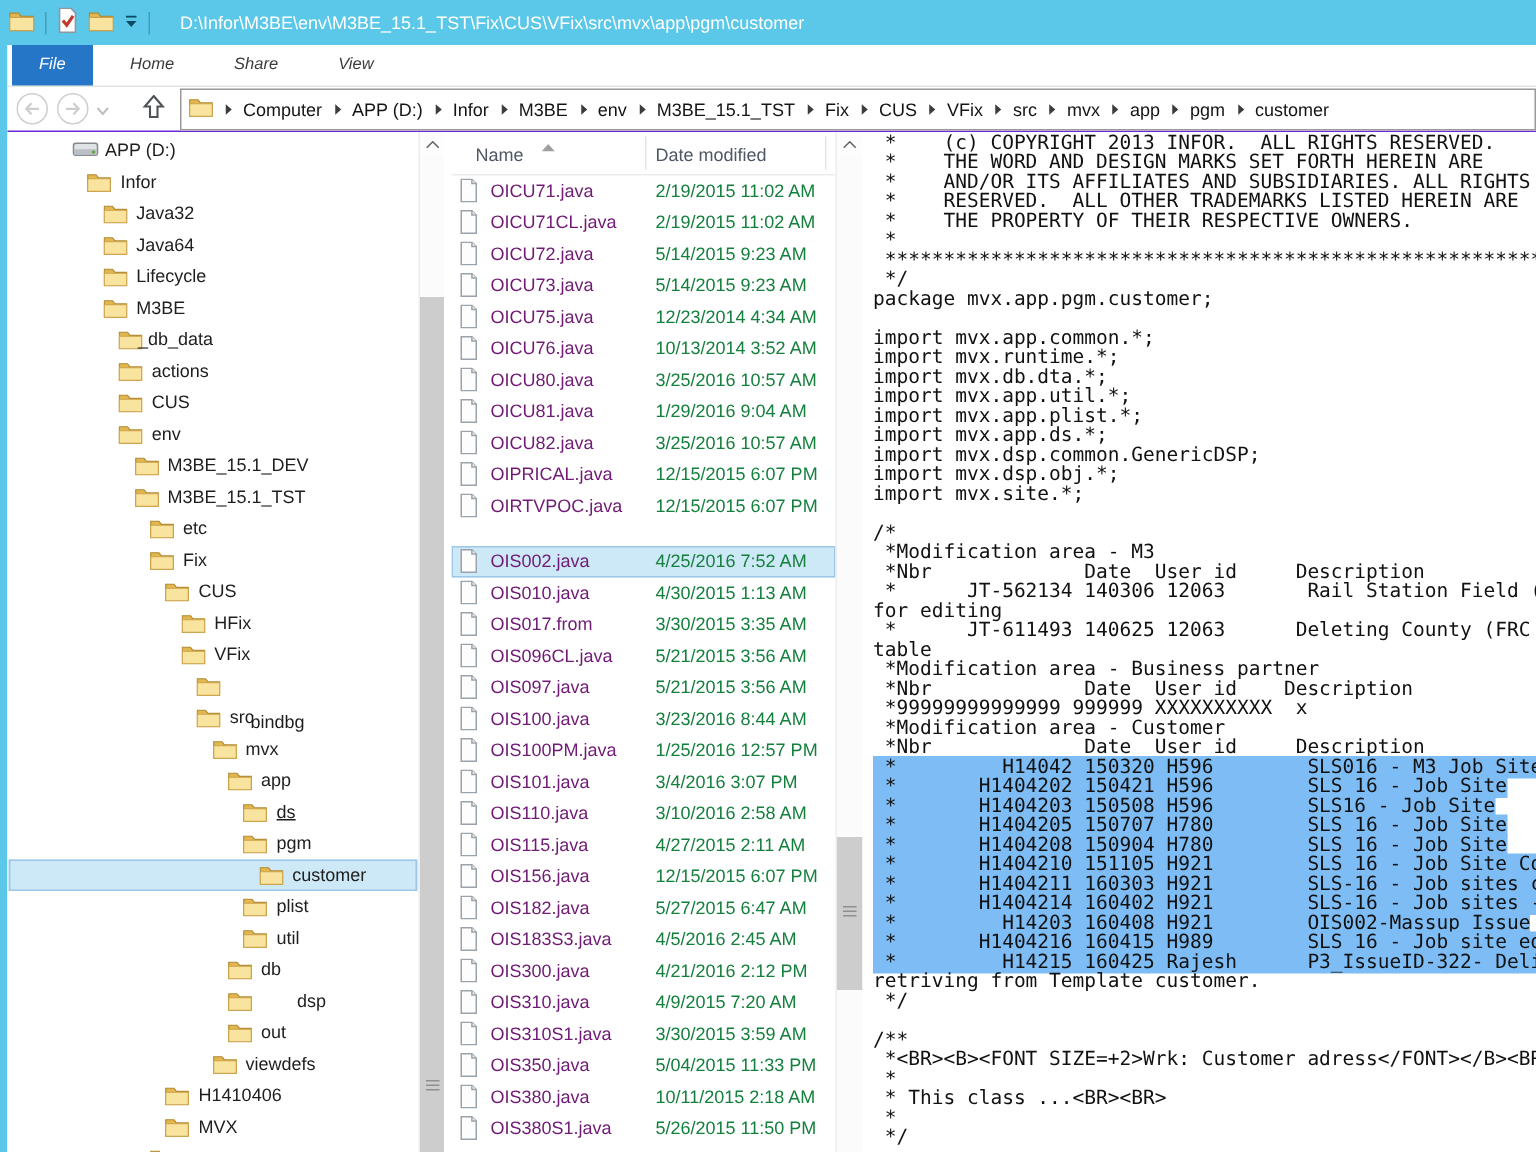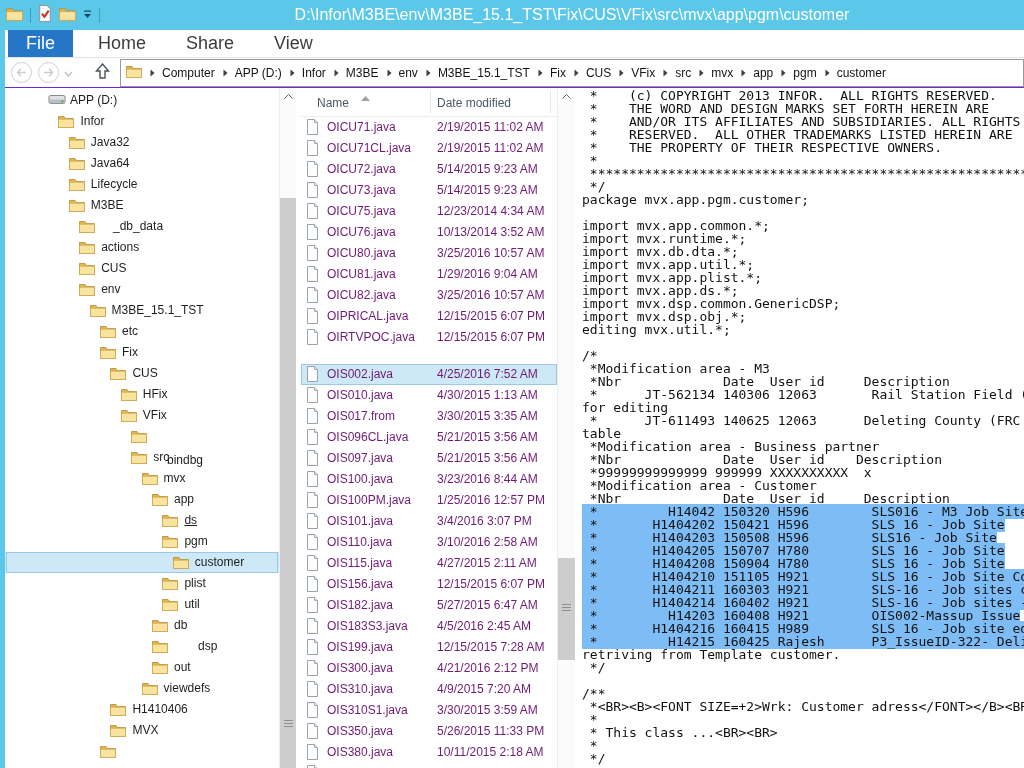--- a/index.html
+++ b/index.html
@@ -4,27 +4,27 @@
 <style>
   html,body{margin:0;padding:0;}
   body{width:1024px;height:768px;overflow:hidden;position:relative;background:#fff;
        font-family:"Liberation Sans","DejaVu Sans",sans-serif;font-size:12px;color:#1e1e1e;
        -webkit-font-smoothing:antialiased;}
   
   #titlebar{position:absolute;left:0;top:0;width:1024px;height:30px;background:var(--titlebar);}
   #qat{position:absolute;left:6px;top:4px;height:22px;display:flex;align-items:center;gap:7px;}
   .qat-sep{width:1px;height:15px;background:rgba(10,80,110,.35);}
   #window-title{position:absolute;left:0;top:0;right:0;height:30px;line-height:30px;
-        text-align:center;padding-left:120px;color:#fff;font-size:16px;white-space:nowrap;}
+        padding-left:120px;color:#fff;font-size:12px;white-space:nowrap;}
   
   #win-border-left{position:absolute;left:0;top:30px;width:5px;height:738px;background:var(--titlebar);}
   
   #ribbon{position:absolute;left:5px;top:30px;right:0;height:27px;background:#fff;
           border-bottom:1px solid #e4e4e4;display:flex;align-items:stretch;}
-  .rtab{padding:0 15px;line-height:27px;font-size:18px;color:#3c3c3c;margin-right:10px;}
+  .rtab{padding:0 15px;line-height:27px;font-size:11px;color:#3c3c3c;margin-right:10px;font-style:italic;}
   .rtab.active{background:var(--filetab);color:#fff;margin-left:3px;padding:0 18px;}
   
   #toolbar{position:absolute;left:5px;top:58px;right:0;height:29px;background:#fff;
            border-bottom:6px solid #6d28d9;display:flex;align-items:center;}
   .navcircle{width:19px;height:19px;border-radius:50%;border:1px solid #cfcfcf;display:flex;
              align-items:center;justify-content:center;margin-left:6px;}
   #nav-chevron{margin-left:5px;}
   #up-button{margin-left:22px;margin-right:10px;}
   #addressbar{flex:1;height:26px;border:1px solid #999;background:#fff;display:flex;
               align-items:center;padding-left:5px;overflow:hidden;}
@@ -53,21 +53,21 @@
   #flhead{position:absolute;left:0;top:0;width:256px;height:28px;border-bottom:1px solid #ececec;}
   .hcol{position:absolute;top:0;height:27px;line-height:30px;color:#4d5864;font-size:12px;}
   #hcol-name{left:16px;}
   #hcol-date{left:136px;}
   .hsep{position:absolute;top:3px;width:1px;height:22px;background:#e5e5e5;}
   #sort-arrow{position:absolute;left:60px;top:2px;}
   #file-rows{position:absolute;left:0;top:29px;width:256px;}
   .frow{position:relative;height:21px;}
   .frow .ficon{position:absolute;left:5px;top:2px;}
   .frow .fname{position:absolute;left:26px;top:0;line-height:21px;white-space:nowrap;color:#701a75;}
-  .frow .fdate{position:absolute;left:136px;top:0;line-height:21px;white-space:nowrap;color:#701a75;}
+  .frow .fdate{position:absolute;left:136px;top:0;line-height:21px;white-space:nowrap;color:#15803d;}
   .frow.sel{background:var(--selfill);margin-top:16px;}
   .frow.sel:before{content:"";position:absolute;left:0;right:0;top:0;bottom:0;
                    border:1px solid var(--selborder);}
   
   #preview{position:absolute;left:574px;top:0;width:445px;height:680px;overflow:hidden;background:#fff;}
   #code{position:absolute;left:3px;top:1px;width:600px;
         font-family:"DejaVu Sans Mono","Liberation Mono",monospace;
         font-size:13px;line-height:13px;color:#111;}
   .code-line{height:13px;white-space:pre;}
   .code-line .hl{background:var(--codesel);}
@@ -267,21 +267,21 @@
   <path d="M0.5 2.5 L6 2.5 L7.6 4.6 L15.5 4.6 L15.5 13.5 L0.5 13.5 Z" fill="#e3b74e" stroke="#b08a35" stroke-width="0.8"></path>
   <path d="M0.5 5.2 L15.5 5.2 L15.5 13.5 L0.5 13.5 Z" fill="#f8e49f" stroke="#cda24a" stroke-width="0.7"></path>
             </svg></span>
           <span class="tlabel" style="left: 85.8px;">M3BE</span>
         </div>
         <div class="titem">
           <span class="ticon" style="left: 74.2px;"><svg width="16" height="14" viewBox="0 0 16 14">
   <path d="M0.5 2.5 L6 2.5 L7.6 4.6 L15.5 4.6 L15.5 13.5 L0.5 13.5 Z" fill="#e3b74e" stroke="#b08a35" stroke-width="0.8"></path>
   <path d="M0.5 5.2 L15.5 5.2 L15.5 13.5 L0.5 13.5 Z" fill="#f8e49f" stroke="#cda24a" stroke-width="0.7"></path>
             </svg></span>
-          <span class="tlabel" style="left: 108px;">_db_data</span>
+          <span class="tlabel" style="left: 87px;">_db_data</span>
         </div>
         <div class="titem">
           <span class="ticon" style="left: 74.2px;"><svg width="16" height="14" viewBox="0 0 16 14">
   <path d="M0.5 2.5 L6 2.5 L7.6 4.6 L15.5 4.6 L15.5 13.5 L0.5 13.5 Z" fill="#e3b74e" stroke="#b08a35" stroke-width="0.8"></path>
   <path d="M0.5 5.2 L15.5 5.2 L15.5 13.5 L0.5 13.5 Z" fill="#f8e49f" stroke="#cda24a" stroke-width="0.7"></path>
             </svg></span>
           <span class="tlabel" style="left: 96.2px;">actions</span>
         </div>
         <div class="titem">
           <span class="ticon" style="left: 74.2px;"><svg width="16" height="14" viewBox="0 0 16 14">
@@ -289,20 +289,27 @@
   <path d="M0.5 5.2 L15.5 5.2 L15.5 13.5 L0.5 13.5 Z" fill="#f8e49f" stroke="#cda24a" stroke-width="0.7"></path>
             </svg></span>
           <span class="tlabel" style="left: 96.2px;">CUS</span>
         </div>
         <div class="titem">
           <span class="ticon" style="left: 74.2px;"><svg width="16" height="14" viewBox="0 0 16 14">
   <path d="M0.5 2.5 L6 2.5 L7.6 4.6 L15.5 4.6 L15.5 13.5 L0.5 13.5 Z" fill="#e3b74e" stroke="#b08a35" stroke-width="0.8"></path>
   <path d="M0.5 5.2 L15.5 5.2 L15.5 13.5 L0.5 13.5 Z" fill="#f8e49f" stroke="#cda24a" stroke-width="0.7"></path>
             </svg></span>
           <span class="tlabel" style="left: 96.2px;">env</span>
+        </div>
+        <div class="titem">
+          <span class="ticon" style="left: 84.6px;"><svg width="16" height="14" viewBox="0 0 16 14">
+  <path d="M0.5 2.5 L6 2.5 L7.6 4.6 L15.5 4.6 L15.5 13.5 L0.5 13.5 Z" fill="#e3b74e" stroke="#b08a35" stroke-width="0.8"></path>
+  <path d="M0.5 5.2 L15.5 5.2 L15.5 13.5 L0.5 13.5 Z" fill="#f8e49f" stroke="#cda24a" stroke-width="0.7"></path>
+            </svg></span>
+          <span class="tlabel" style="left: 106.6px;">M3BE_15.1_DEV</span>
         </div>
         <div class="titem">
           <span class="ticon" style="left: 84.6px;"><svg width="16" height="14" viewBox="0 0 16 14">
   <path d="M0.5 2.5 L6 2.5 L7.6 4.6 L15.5 4.6 L15.5 13.5 L0.5 13.5 Z" fill="#e3b74e" stroke="#b08a35" stroke-width="0.8"></path>
   <path d="M0.5 5.2 L15.5 5.2 L15.5 13.5 L0.5 13.5 Z" fill="#f8e49f" stroke="#cda24a" stroke-width="0.7"></path>
             </svg></span>
           <span class="tlabel" style="left: 106.6px;">M3BE_15.1_TST</span>
         </div>
         <div class="titem">
           <span class="ticon" style="left: 95px;"><svg width="16" height="14" viewBox="0 0 16 14">
@@ -671,28 +678,20 @@
   <path d="M8.6 0.5 V3.4 H11.5" fill="#eef1f4" stroke="#9aa2ab"></path>
             </svg></span>
           <span class="fname">OIS183S3.java</span>
           <span class="fdate">4/5/2016 2:45 AM</span>
         </div>
         <div class="frow">
           <span class="ficon"><svg width="13" height="16" viewBox="0 0 13 16">
   <path d="M1.5 0.5 H8.6 L11.5 3.4 V15.5 H1.5 Z" fill="#fdfdfd" stroke="#9aa2ab"></path>
   <path d="M8.6 0.5 V3.4 H11.5" fill="#eef1f4" stroke="#9aa2ab"></path>
             </svg></span>
-          <span class="fname">OIS199.java</span>
-          <span class="fdate">12/15/2015 7:28 AM</span>
-        </div>
-        <div class="frow">
-          <span class="ficon"><svg width="13" height="16" viewBox="0 0 13 16">
-  <path d="M1.5 0.5 H8.6 L11.5 3.4 V15.5 H1.5 Z" fill="#fdfdfd" stroke="#9aa2ab"></path>
-  <path d="M8.6 0.5 V3.4 H11.5" fill="#eef1f4" stroke="#9aa2ab"></path>
-            </svg></span>
           <span class="fname">OIS300.java</span>
           <span class="fdate">4/21/2016 2:12 PM</span>
         </div>
         <div class="frow">
           <span class="ficon"><svg width="13" height="16" viewBox="0 0 13 16">
   <path d="M1.5 0.5 H8.6 L11.5 3.4 V15.5 H1.5 Z" fill="#fdfdfd" stroke="#9aa2ab"></path>
   <path d="M8.6 0.5 V3.4 H11.5" fill="#eef1f4" stroke="#9aa2ab"></path>
             </svg></span>
           <span class="fname">OIS310.java</span>
           <span class="fdate">4/9/2015 7:20 AM</span>
@@ -704,21 +703,21 @@
             </svg></span>
           <span class="fname">OIS310S1.java</span>
           <span class="fdate">3/30/2015 3:59 AM</span>
         </div>
         <div class="frow">
           <span class="ficon"><svg width="13" height="16" viewBox="0 0 13 16">
   <path d="M1.5 0.5 H8.6 L11.5 3.4 V15.5 H1.5 Z" fill="#fdfdfd" stroke="#9aa2ab"></path>
   <path d="M8.6 0.5 V3.4 H11.5" fill="#eef1f4" stroke="#9aa2ab"></path>
             </svg></span>
           <span class="fname">OIS350.java</span>
-          <span class="fdate">5/26/2015 11:33 PM</span>
+          <span class="fdate">5/04/2015 11:33 PM</span>
         </div>
         <div class="frow">
           <span class="ficon"><svg width="13" height="16" viewBox="0 0 13 16">
   <path d="M1.5 0.5 H8.6 L11.5 3.4 V15.5 H1.5 Z" fill="#fdfdfd" stroke="#9aa2ab"></path>
   <path d="M8.6 0.5 V3.4 H11.5" fill="#eef1f4" stroke="#9aa2ab"></path>
             </svg></span>
           <span class="fname">OIS380.java</span>
           <span class="fdate">10/11/2015 2:18 AM</span>
         </div>
         <div class="frow">
@@ -759,21 +758,21 @@
         <div class="code-line"><span>package mvx.app.pgm.customer;</span></div>
         <div class="code-line"><span></span></div>
         <div class="code-line"><span>import mvx.app.common.*;</span></div>
         <div class="code-line"><span>import mvx.runtime.*;</span></div>
         <div class="code-line"><span>import mvx.db.dta.*;</span></div>
         <div class="code-line"><span>import mvx.app.util.*;</span></div>
         <div class="code-line"><span>import mvx.app.plist.*;</span></div>
         <div class="code-line"><span>import mvx.app.ds.*;</span></div>
         <div class="code-line"><span>import mvx.dsp.common.GenericDSP;</span></div>
         <div class="code-line"><span>import mvx.dsp.obj.*;</span></div>
-        <div class="code-line"><span>editing mvx.util.*;</span></div>
+        <div class="code-line"><span>import mvx.site.*;</span></div>
         <div class="code-line"><span></span></div>
         <div class="code-line"><span>/*</span></div>
         <div class="code-line"><span> *Modification area - M3</span></div>
         <div class="code-line"><span> *Nbr             Date  User id     Description</span></div>
         <div class="code-line"><span> *      JT-562134 140306 12063       Rail Station Field (</span></div>
         <div class="code-line"><span>for editing</span></div>
         <div class="code-line"><span> *      JT-611493 140625 12063      Deleting County (FRC</span></div>
         <div class="code-line"><span>table</span></div>
         <div class="code-line"><span> *Modification area - Business partner</span></div>
         <div class="code-line"><span> *Nbr             Date  User id    Description</span></div>

